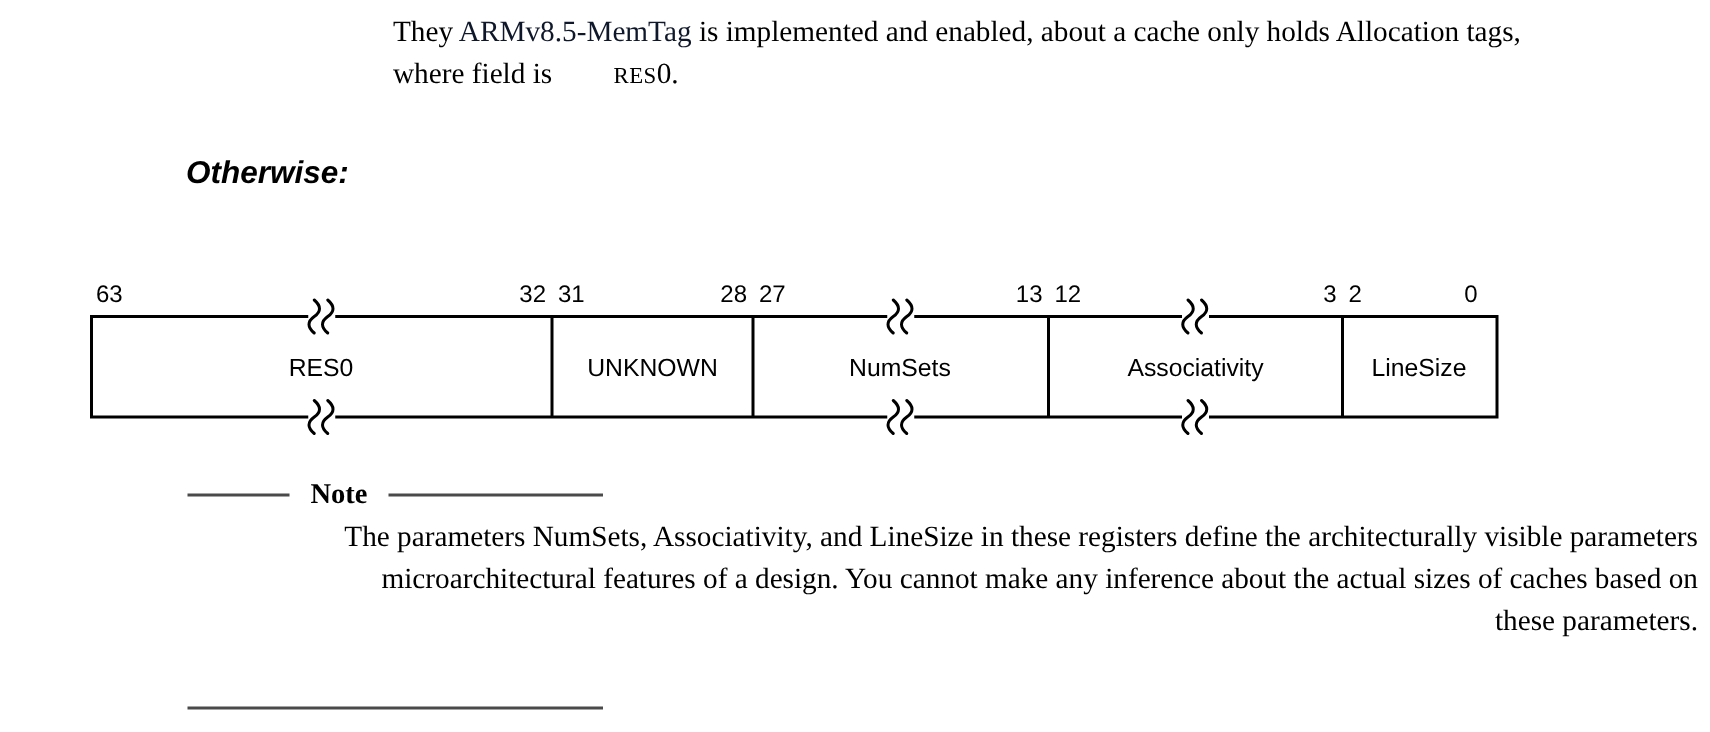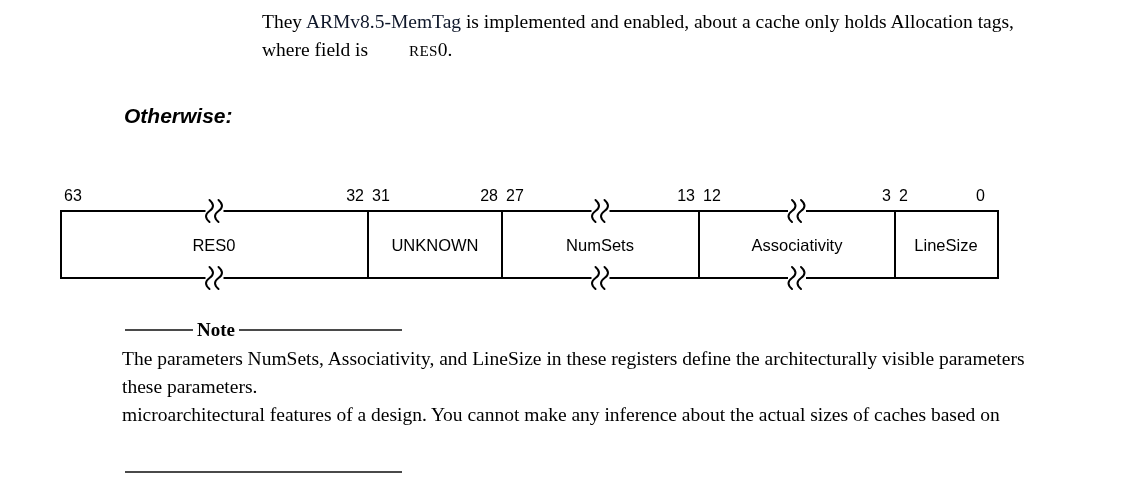--- a/index.html
+++ b/index.html
@@ -51,39 +51,40 @@
   .bit { font-size: 16px; }
   .fld { font-size: 16.5px; }
 
   
   .note-head {
     position: absolute;
     left: 125px; top: 322px;
     width: 277px; height: 16px;
     display: flex;
     align-items: center;
-    gap: 2px;
+    gap: 12px;
   }
   .rule { height: 2px; background: #4a4a4a; }
   .rule-l { flex: 0 0 68px; }
   .rule-r { flex: 1; }
   .note-title {
     font-family: "Liberation Serif", serif;
     font-size: 19px;
     font-weight: bold;
     white-space: nowrap;
     padding: 0 2px;
   }
   .note-body {
     position: absolute;
     left: 122px; top: 345px;
     width: 1010px;
     font-size: 19.5px;
     line-height: 28px;
     white-space: nowrap;
+    text-align: right;
   }
   .note-rule-bottom {
     position: absolute;
     left: 125px; top: 471px;
     width: 277px;
   }
 </style>
 </head>
 <body>
 
@@ -168,19 +169,19 @@
   </svg>
 
   <div class="note-head">
     <div class="rule rule-l"></div>
     <div class="note-title">Note</div>
     <div class="rule rule-r"></div>
   </div>
 
   <div class="note-body">
     <div>The parameters NumSets, Associativity, and LineSize in these registers define the architecturally visible parameters</div>
+    <div>microarchitectural features of a design. You cannot make any inference about the actual sizes of caches based on</div>
     <div>these parameters.</div>
-    <div>microarchitectural features of a design. You cannot make any inference about the actual sizes of caches based on</div>
   </div>
 
   <div class="rule note-rule-bottom"></div>
 
 </div>
 
 </body></html>

